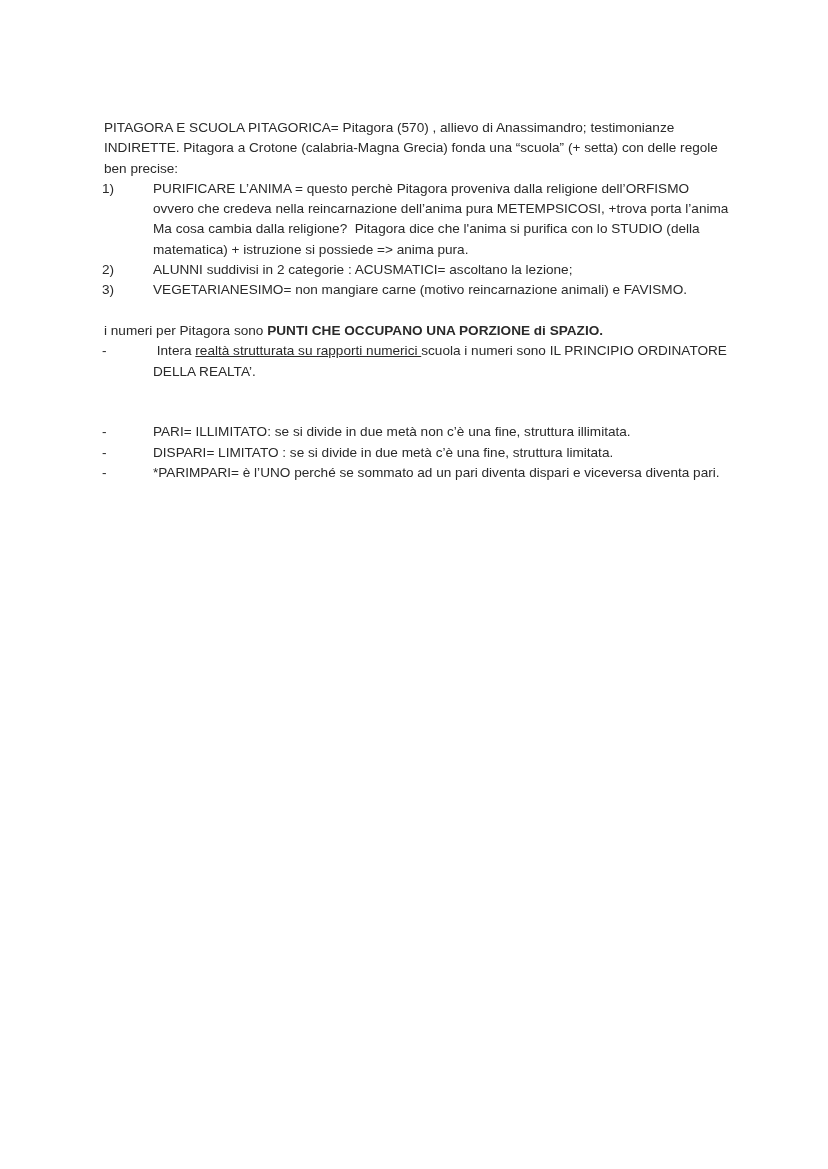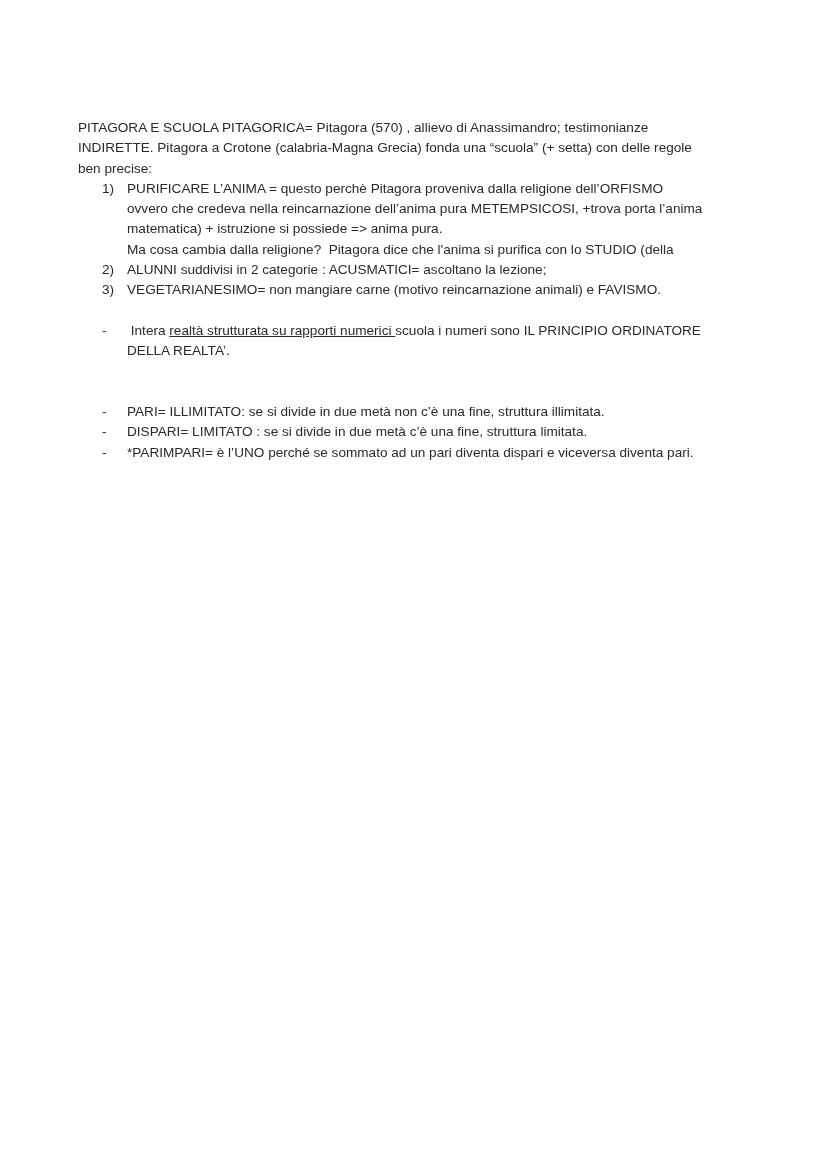--- a/index.html
+++ b/index.html
@@ -10,21 +10,21 @@
     background: #ffffff;
     box-sizing: border-box;
     padding: 118px 56px 0 78px;
     font-family: "Liberation Sans", "DejaVu Sans", sans-serif;
     font-size: 13.6px;
     line-height: 20.3px;
     color: #2a2a2a;
     overflow: hidden;
   }
   .block { position: relative; }
-  .line { white-space: pre; min-height: 20.3px; }
+  .line { white-space: pre; min-height: 20.3px; margin-left: 26px; }
   .li { position: relative; padding-left: 49px; }
   .li .marker { position: absolute; left: 24px; top: 0; white-space: pre; }
   .tab .line { margin-left: 267px; }
   .blank { height: 20.3px; }
   .b { font-weight: 700; }
   .u { text-decoration: underline; }
 </style>
 </head>
 <body>
 
@@ -32,33 +32,34 @@
   <div id="doc">
       <div class="block">
         <div class="line"><span>PITAGORA E SCUOLA PITAGORICA= Pitagora (570) , allievo di Anassimandro; testimonianze</span></div>
         <div class="line"><span>INDIRETTE. Pitagora a Crotone (calabria-Magna Grecia) fonda una “scuola” (+ setta) con delle regole</span></div>
         <div class="line"><span>ben precise:</span></div>
       </div>
       <div class="block li">
         <span class="marker">1)</span>
         <div class="line"><span>PURIFICARE L’ANIMA = questo perchè Pitagora proveniva dalla religione dell’ORFISMO</span></div>
         <div class="line"><span>ovvero che credeva nella reincarnazione dell’anima pura METEMPSICOSI, +trova porta l’anima</span></div>
+        <div class="line"><span>Ma cosa cambia dalla religione?  Pitagora dice che l'anima si purifica con lo STUDIO (della</span></div>
         <div class="line"><span>matematica) + istruzione si possiede =&gt; anima pura.</span></div>
-        <div class="line"><span>Ma cosa cambia dalla religione?  Pitagora dice che l'anima si purifica con lo STUDIO (della</span></div>
       </div>
       <div class="block li">
         <span class="marker">2)</span>
         <div class="line"><span>ALUNNI suddivisi in 2 categorie : ACUSMATICI= ascoltano la lezione;</span></div>
       </div>
       <div class="block li">
         <span class="marker">3)</span>
         <div class="line"><span>VEGETARIANESIMO= non mangiare carne (motivo reincarnazione animali) e FAVISMO.</span></div>
       </div>
       <div class="block blank"></div>
       <div class="block">
+        <div class="line"><span>i numeri per Pitagora sono </span><span class="b">PUNTI CHE OCCUPANO UNA PORZIONE di SPAZIO.</span></div>
       </div>
       <div class="block li">
         <span class="marker">-</span>
         <div class="line"><span> Intera </span><span class="u">realtà strutturata su rapporti numerici </span><span>scuola i numeri sono IL PRINCIPIO ORDINATORE</span></div>
         <div class="line"><span>DELLA REALTA’.</span></div>
       </div>
       <div class="block blank"></div>
       <div class="block blank"></div>
       <div class="block li">
         <span class="marker">-</span>

